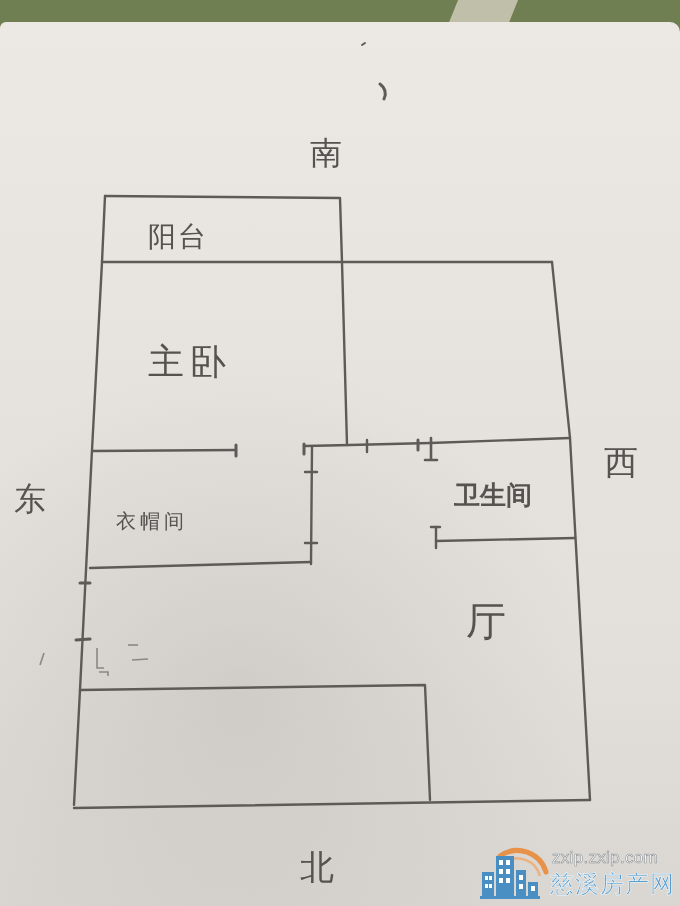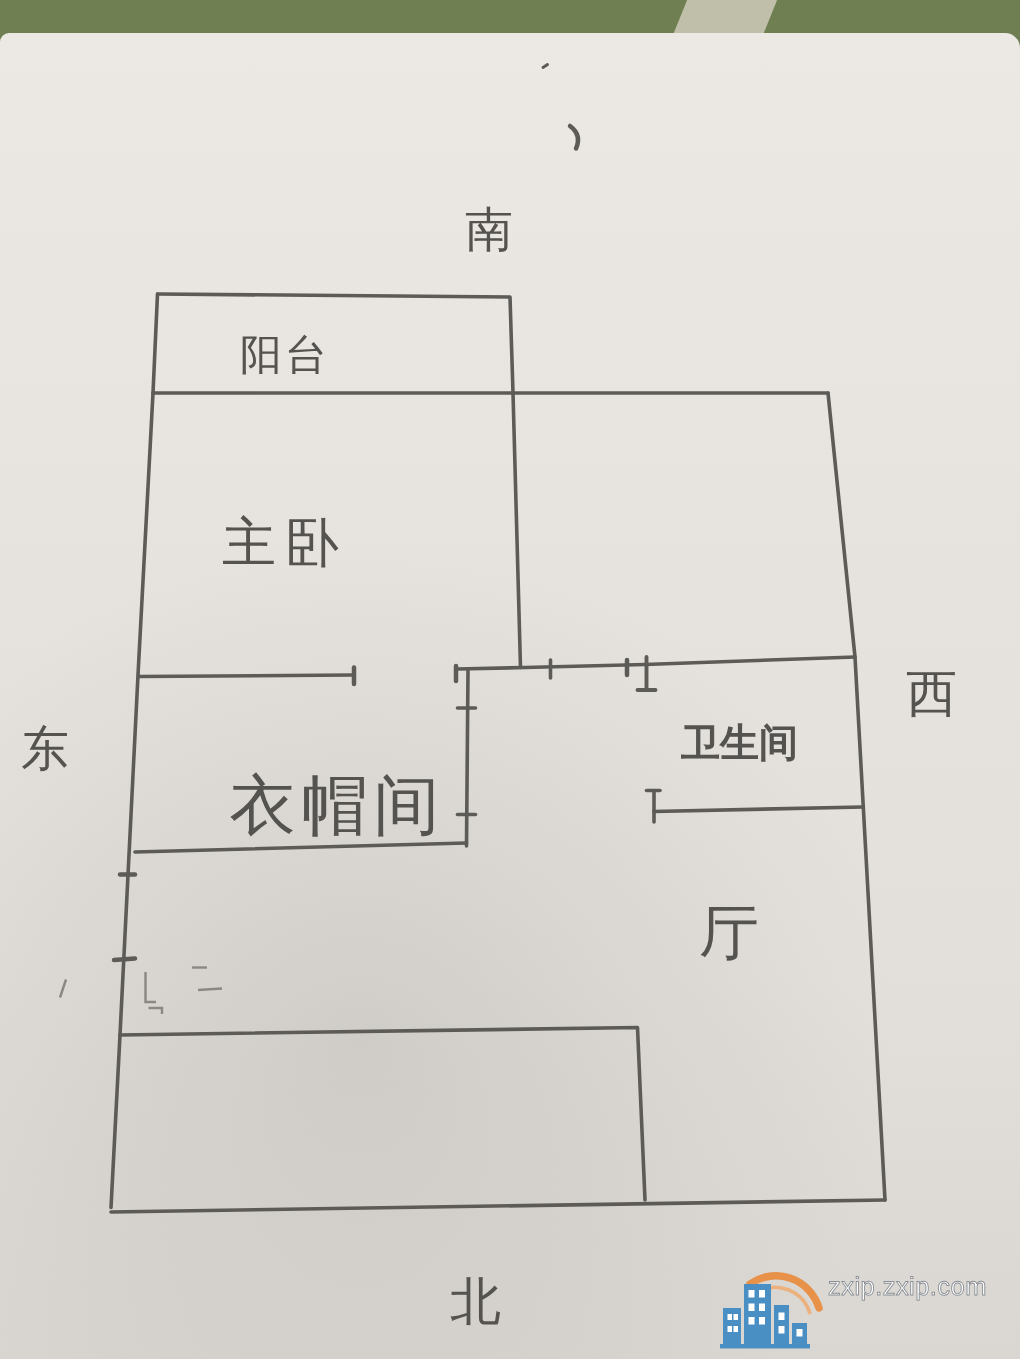--- a/index.html
+++ b/index.html
@@ -146,23 +146,23 @@
       <path d="M132 660 L148 659"></path>
       <path d="M44 653 L40 665"></path>
     </g>
   </svg>
 
   <div class="label compass" style="left:310px; top:132px;">南</div>
   <div class="label compass" style="left:300px; top:845px; font-size:34px;">北</div>
   <div class="label compass" style="left:14px; top:478px;">东</div>
   <div class="label compass" style="left:604px; top:440px; font-size:34px;">西</div>
 
-  <div class="label room" style="left:160px; top:218px; font-size:28px;">阳台</div>
+  <div class="label room" style="left:148px; top:218px; font-size:28px;">阳台</div>
   <div class="label room" style="left:148px; top:338px; letter-spacing:6px;text-align:right;">主卧</div>
-  <div class="label room" style="left:116px; top:508px; font-size:44px; letter-spacing:4px;margin-left:37px;">衣帽间</div>
+  <div class="label room" style="left:116px; top:508px; font-size:20px; letter-spacing:4px;">衣帽间</div>
   <div class="label room" style="left:454px; top:478px; font-size:26px; letter-spacing:0;font-weight:bold;">卫生间</div>
   <div class="label room" style="left:466px; top:594px; font-size:40px;">厅</div>
 
   <div class="watermark">
     <svg class="wm-logo" width="76" height="60" viewBox="0 0 76 60">
       <path d="M22 14 A30 30 0 0 1 68 30" fill="none" stroke="#e8893a" stroke-width="5" stroke-linecap="round" opacity="0.9"></path>
       <path d="M26 20 A24 24 0 0 1 62 34" fill="none" stroke="#f0a868" stroke-width="2.5" opacity="0.8"></path>
       <g fill="#4a8fc4">
         <rect x="4" y="30" width="12" height="26"></rect>
         <rect x="18" y="14" width="18" height="42"></rect>
@@ -180,14 +180,15 @@
         <rect x="21" y="27" width="4" height="5"></rect>
           <rect x="28" y="27" width="4" height="5"></rect>
         <rect x="21" y="36" width="4" height="5"></rect>
           <rect x="28" y="36" width="4" height="5"></rect>
         <rect x="41" y="33" width="4" height="5"></rect>
           <rect x="41" y="42" width="4" height="5"></rect>
         <rect x="53" y="44" width="4" height="5"></rect>
       </g>
     </svg>
     <div class="wm-url">zxip.zxip.com</div>
+    <div class="wm-name">慈溪房产网</div>
   </div>
 </div>
 
 </body></html>

